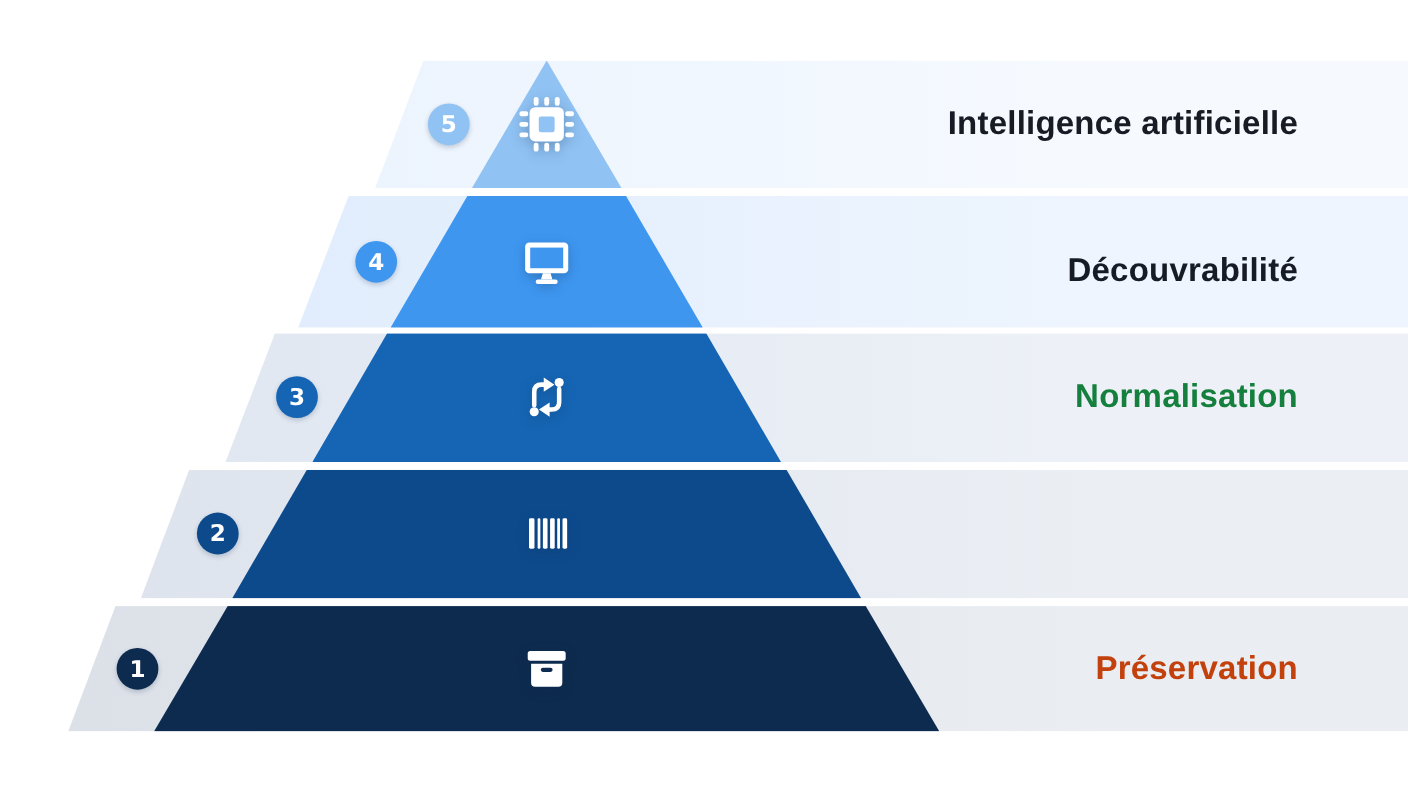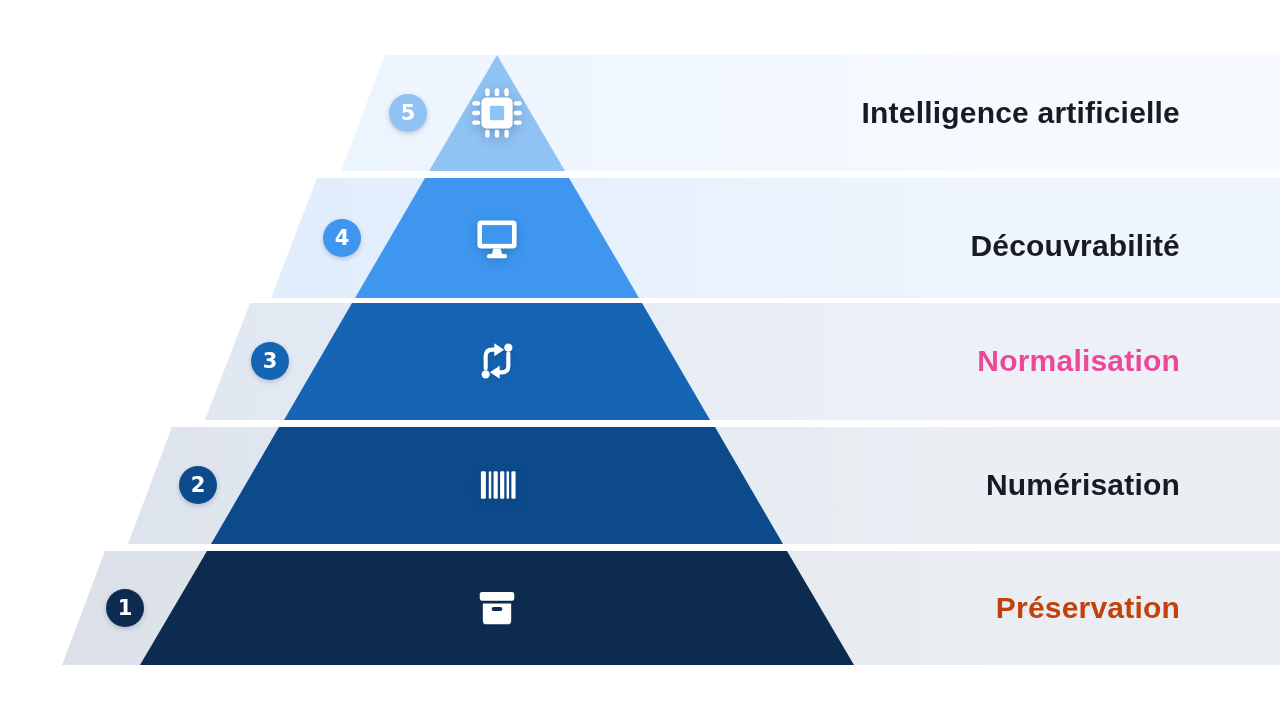--- a/index.html
+++ b/index.html
@@ -125,42 +125,41 @@
           <path d="M26.5 12.5 V21.5 Q26.5 26.5 21.5 26.5 H19.5"></path>
         </g>
         <g fill="#ffffff">
           <path d="M16 4.6 L23.3 9.5 L16 14.4 Z"></path>
           <path d="M20 21.6 L12.7 26.5 L20 31.4 Z"></path>
           <circle cx="26.5" cy="8" r="3.1"></circle>
           <circle cx="9.5" cy="28" r="3.1"></circle>
         </g>
       </svg>
     </div>
-    <div class="label" style="color: #ec4899;">Normalisation</div>
+    <div class="label" style="color: #15803d;">Normalisation</div>
   </div>
 
   <div class="row r3" style="--seg: #0d4a8c; --band1: #dce2ec; --band2: #ebeff4;">
     <div class="band"></div>
     <div class="segment"></div>
     <div class="badge" style="color: rgb(255, 255, 255);">
       <span>2</span>
     </div>
     <div class="icon">
       <svg width="46" height="46" viewBox="0 0 24 24">
         <g fill="#ffffff">
           <rect x="3.6" y="4.8" width="2.6" height="14.4" rx="0.7"></rect>
           <rect x="7.7" y="4.8" width="1.3" height="14.4" rx="0.6"></rect>
           <rect x="10.2" y="4.8" width="2.2" height="14.4" rx="0.7"></rect>
           <rect x="13.6" y="4.8" width="2.2" height="14.4" rx="0.7"></rect>
           <rect x="17.0" y="4.8" width="1.3" height="14.4" rx="0.6"></rect>
           <rect x="19.5" y="4.8" width="2.2" height="14.4" rx="0.7"></rect>
         </g>
       </svg>
     </div>
-    <div class="label" style="color: rgb(22, 27, 36);">Numérisation</div>
   </div>
 
   <div class="row r4" style="--seg: #0d2b4e; --band1: #dbe0e8; --band2: #eaedf1;">
     <div class="band"></div>
     <div class="segment"></div>
     <div class="badge" style="color: rgb(255, 255, 255);">
       <span>1</span>
     </div>
     <div class="icon">
       <svg width="46" height="46" viewBox="0 0 24 24">

